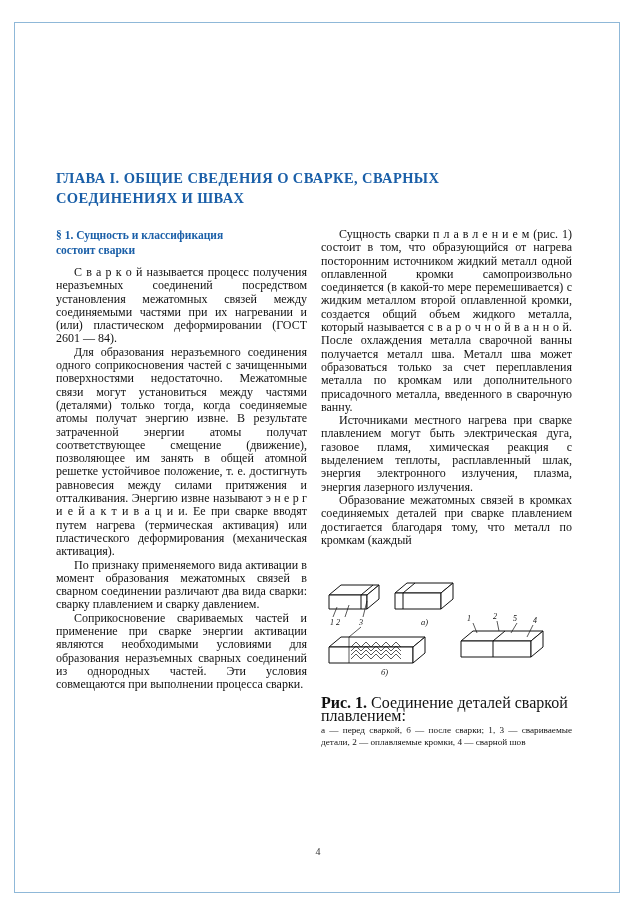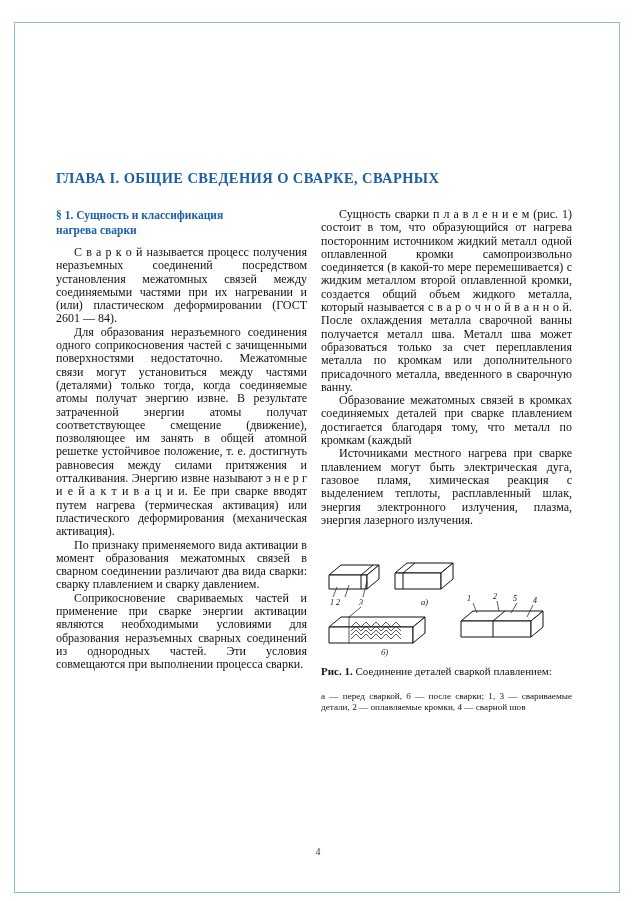--- a/index.html
+++ b/index.html
@@ -79,31 +79,31 @@
   p.para + p.para {
     margin-top: 0;
   }
   .figure-box {
     margin-top: 14px;
     width: 251px;
     height: 120px;
     position: relative;
   }
   .fig-caption {
-    margin-top: 4px;
-    font-size: 11px;
+    margin-top: 16px;
+    font-size: 16px;
     line-height: 12.6px;
     text-align: left;
     color: #111;
   }
   .fig-caption b {
     font-weight: bold;
   }
   .fig-legend {
-    margin-top: 13px;
+    margin-top: 3px;
     font-size: 9.2px;
     line-height: 11.4px;
     text-align: justify;
     color: #111;
   }
   .page-number {
     position: absolute;
     left: 0;
     right: 0;
     top: 838px;
@@ -148,39 +148,40 @@
 <body>
 
 <div class="page">
 
   <div class="page-border"></div>
 
   <div class="content">
 
     <h1 class="chapter-title">
       <span>ГЛАВА I. ОБЩИЕ СВЕДЕНИЯ О СВАРКЕ, СВАРНЫХ</span>
+      <span class="line2">СОЕДИНЕНИЯХ И ШВАХ</span>
     </h1>
 
     <div class="columns">
 
       <div class="col">
         <h2 class="section-title">
           <span>§ 1. Сущность и классификация</span><br>
-          <span>нагрева сварки</span>
+          <span>состоит сварки</span>
         </h2>
         <p class="para">С в а р к о й называется процесс получения неразъемных соединений посредством установления межатомных связей между соединяемыми частями при их нагревании и (или) пластическом деформировании (ГОСТ 2601 — 84).</p>
         <p class="para">Для образования неразъемного соединения одного соприкосновения частей с зачищенными поверхностями недостаточно. Межатомные связи могут установиться между частями (деталями) только тогда, когда соединяемые атомы получат энергию извне. В результате затраченной энергии атомы получат соответствующее смещение (движение), позволяющее им занять в общей атомной решетке устойчивое положение, т. е. достигнуть равновесия между силами притяжения и отталкивания. Энергию извне называют э н е р г и е й  а к т и в а ц и и. Ее при сварке вводят путем нагрева (термическая активация) или пластического деформирования (механическая активация).</p>
         <p class="para">По признаку применяемого вида активации в момент образования межатомных связей в сварном соединении различают два вида сварки: сварку плавлением и сварку давлением.</p>
         <p class="para">Соприкосновение свариваемых частей и применение при сварке энергии активации являются необходимыми условиями для образования неразъемных сварных соединений из однородных частей. Эти условия совмещаются при выполнении процесса сварки.</p>
       </div>
 
       <div class="col">
         <p class="para">Сущность сварки п л а в л е н и е м (рис. 1) состоит в том, что образующийся от нагрева посторонним источником жидкий металл одной оплавленной кромки самопроизвольно соединяется (в какой-то мере перемешивается) с жидким металлом второй оплавленной кромки, создается общий объем жидкого металла, который называется с в а р о ч н о й  в а н н о й. После охлаждения металла сварочной ванны получается металл шва. Металл шва может образоваться только за счет переплавления металла по кромкам или дополнительного присадочного металла, введенного в сварочную ванну.</p>
+        <p class="para">Источниками местного нагрева при сварке плавлением могут быть электрическая дуга, газовое пламя, химическая реакция с выделением теплоты, расплавленный шлак, энергия электронного излучения, плазма, энергия лазерного излучения.</p>
         <p class="para">Образование межатомных связей в кромках соединяемых деталей при сварке плавлением достигается благодаря тому, что металл по кромкам (каждый</p>
-        <p class="para">Источниками местного нагрева при сварке плавлением могут быть электрическая дуга, газовое пламя, химическая реакция с выделением теплоты, расплавленный шлак, энергия электронного излучения, плазма, энергия лазерного излучения.</p>
 
         <div class="figure-box">
           <svg width="251" height="120" viewBox="0 0 251 120">
 
             <g stroke="#111" stroke-width="1" fill="#ffffff">
               <polygon points="8,34 46,34 58,24 20,24"></polygon>
               <polygon points="8,34 46,34 46,48 8,48"></polygon>
               <polygon points="46,34 58,24 58,38 46,48"></polygon>
 
               <line x1="40" y1="34" x2="52" y2="24"></line>

